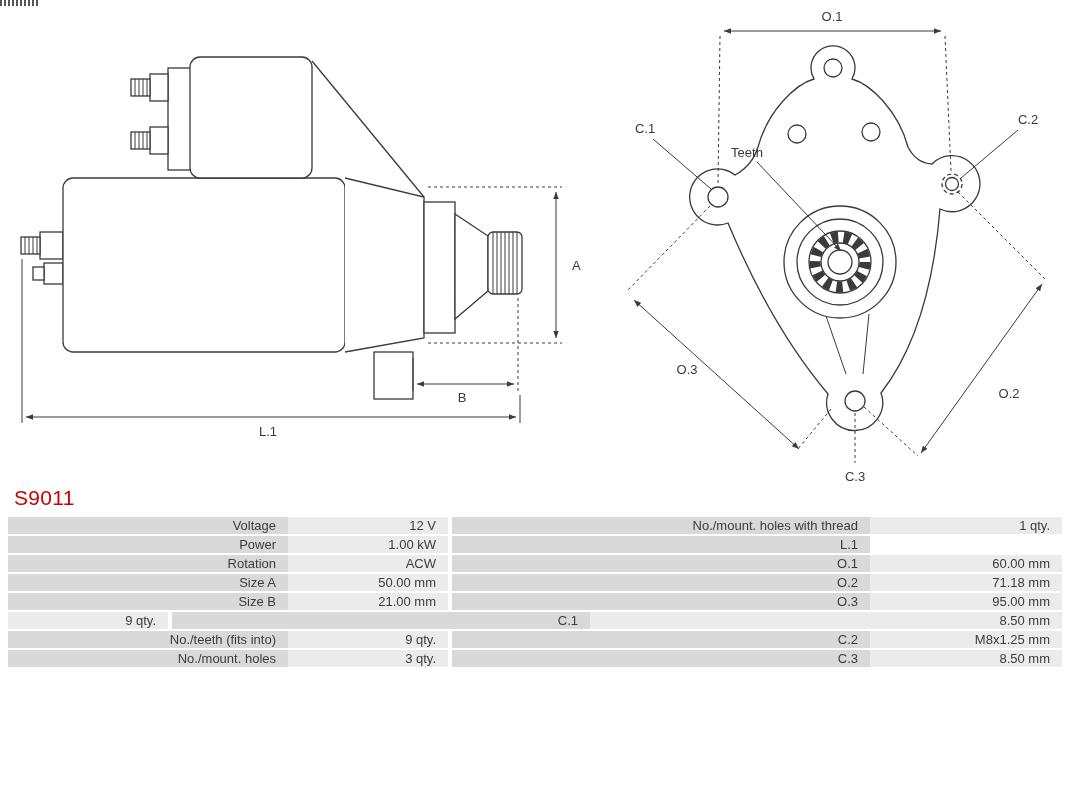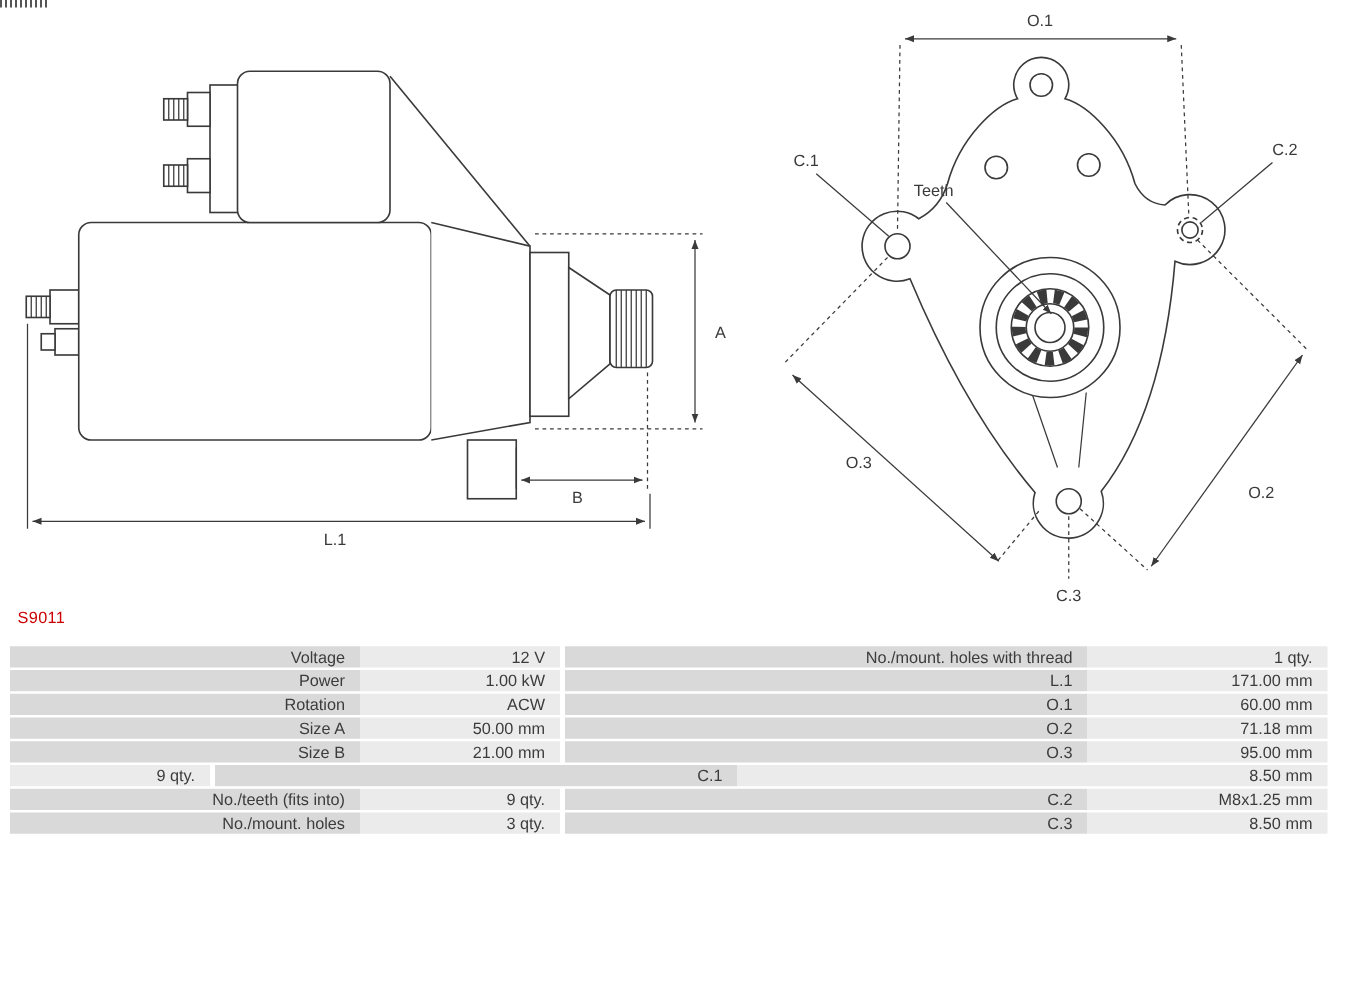--- a/index.html
+++ b/index.html
@@ -18,21 +18,21 @@
   .page{position:relative;width:1080px;height:786px;}
   .barcode{
     position:absolute;top:0;left:0;width:40px;height:6px;
     background:repeating-linear-gradient(90deg,#555 0 2px,transparent 2px 4px);
   }
   .drawing{position:absolute;top:0;left:0;}
   .drawing text{font-family:"Liberation Sans", sans-serif;}
   .part-number{
     position:absolute;top:486px;left:14px;
     color:var(--part-number-color);
-    font-size:13px;font-weight:400;letter-spacing:.3px;
+    font-size:21px;font-weight:400;letter-spacing:.3px;
   }
   .spec-table{
     position:absolute;top:517px;left:8px;right:18px;
     display:flex;flex-direction:column;gap:2px;
   }
   .row{display:flex;height:17px;}
   .cell{
     display:flex;align-items:center;justify-content:flex-end;
     padding-right:12px;font-size:13px;color:var(--table-text);
     white-space:nowrap;
@@ -186,21 +186,20 @@
       <div class="gap"></div>
       <div class="cell lab c3">No./mount. holes with thread</div>
       <div class="cell val c4">1 qty.</div>
     </div>
 
     <div class="row">
       <div class="cell lab c1">Power</div>
       <div class="cell val c2">1.00 kW</div>
       <div class="gap"></div>
       <div class="cell lab c3">L.1</div>
-      <div class="cell val c4">171.00 mm</div>
     </div>
 
     <div class="row">
       <div class="cell lab c1">Rotation</div>
       <div class="cell val c2">ACW</div>
       <div class="gap"></div>
       <div class="cell lab c3">O.1</div>
       <div class="cell val c4">60.00 mm</div>
     </div>
 

